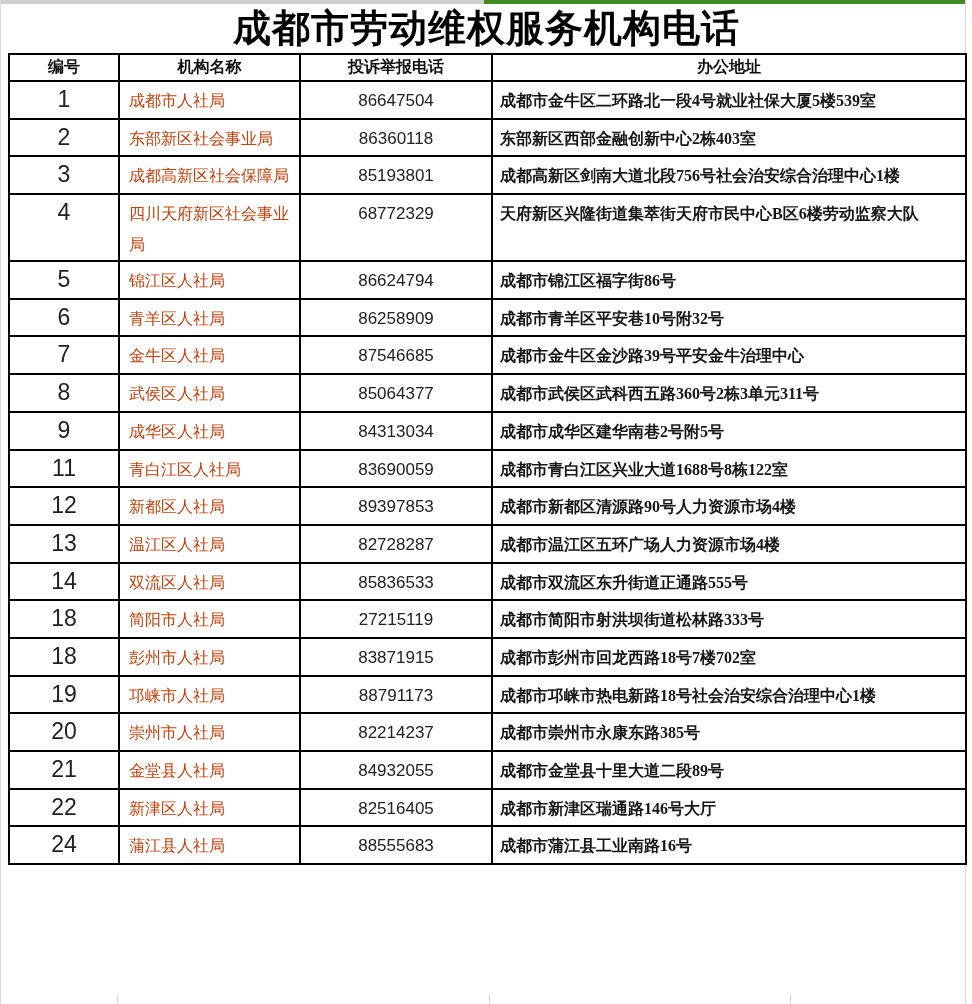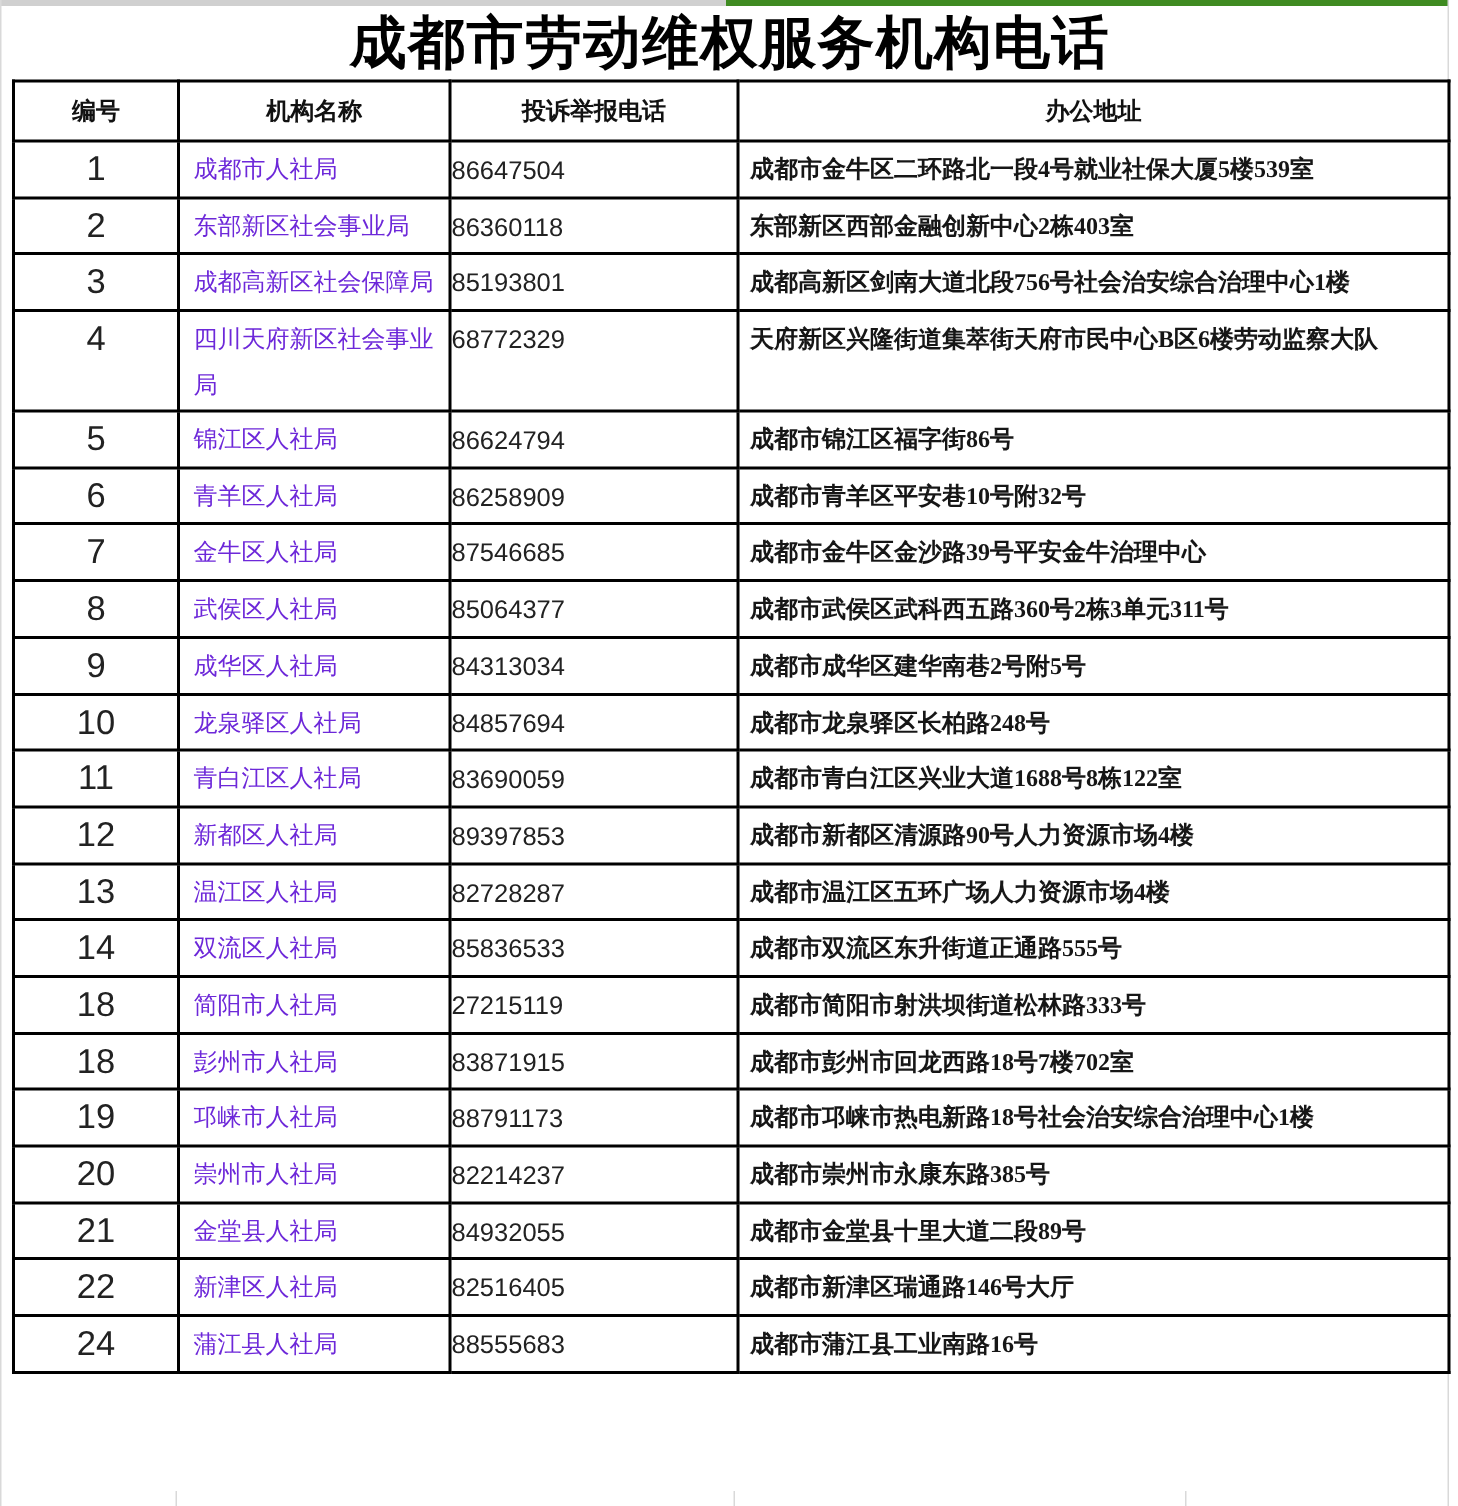--- a/index.html
+++ b/index.html
@@ -34,46 +34,46 @@
     width: 957px; table-layout: fixed;
     border-collapse: collapse;
   }
   col.c-no    { width: 110px; }
   col.c-org   { width: 181px; }
   col.c-phone { width: 192px; }
   col.c-addr  { width: 474px; }
 
   th, td { border: 2px solid #000; padding: 0; vertical-align: top; overflow: hidden; }
 
-  thead tr { height: 40px; }
+  thead tr { height: 27px; }
   th {
     font-size: 16px; font-weight: bold; color: #111;
     vertical-align: middle; text-align: center;
     font-family: "Liberation Serif", serif;
   }
 
   tbody tr { height: 37.7px; }
 
   td .clip {
     height: 100%; overflow: hidden;
     padding-top: 3px; line-height: 31px;
   }
   td.no {
     text-align: center; font-size: 23px; color: #222;
     font-family: "Liberation Sans", sans-serif;
   }
   td.no .clip { line-height: 33px; padding-top: 1px; }
   td.org {
-    font-size: 16px; color: #6d28d9;
+    font-size: 16px; color: #c2410c;
     font-family: "Liberation Serif", serif;
     border-radius: 10px;
   }
   td.org .clip { padding-left: 9px; padding-right: 4px; }
   td.phone {
-    text-align: left; font-size: 17px; color: #222;
+    text-align: center; font-size: 17px; color: #222;
     font-family: "Liberation Sans", sans-serif;
   }
   td.addr {
     font-size: 16px; color: #161616;
     font-family: "Liberation Serif", serif;
   }
   td.addr .clip { padding-left: 7px; padding-right: 2px; font-weight: bold; }
 </style>
 </head>
 <body>
@@ -229,34 +229,20 @@
           </td>
     <td class="phone">
             <div class="clip">84313034</div>
           </td>
     <td class="addr">
             <div class="clip">成都市成华区建华南巷2号附5号</div>
           </td>
   </tr>
         <tr>
     <td class="no">
-            <div class="clip">10</div>
-          </td>
-    <td class="org">
-            <div class="clip">龙泉驿区人社局</div>
-          </td>
-    <td class="phone">
-            <div class="clip">84857694</div>
-          </td>
-    <td class="addr">
-            <div class="clip">成都市龙泉驿区长柏路248号</div>
-          </td>
-  </tr>
-        <tr>
-    <td class="no">
             <div class="clip">11</div>
           </td>
     <td class="org">
             <div class="clip">青白江区人社局</div>
           </td>
     <td class="phone">
             <div class="clip">83690059</div>
           </td>
     <td class="addr">
             <div class="clip">成都市青白江区兴业大道1688号8栋122室</div>

